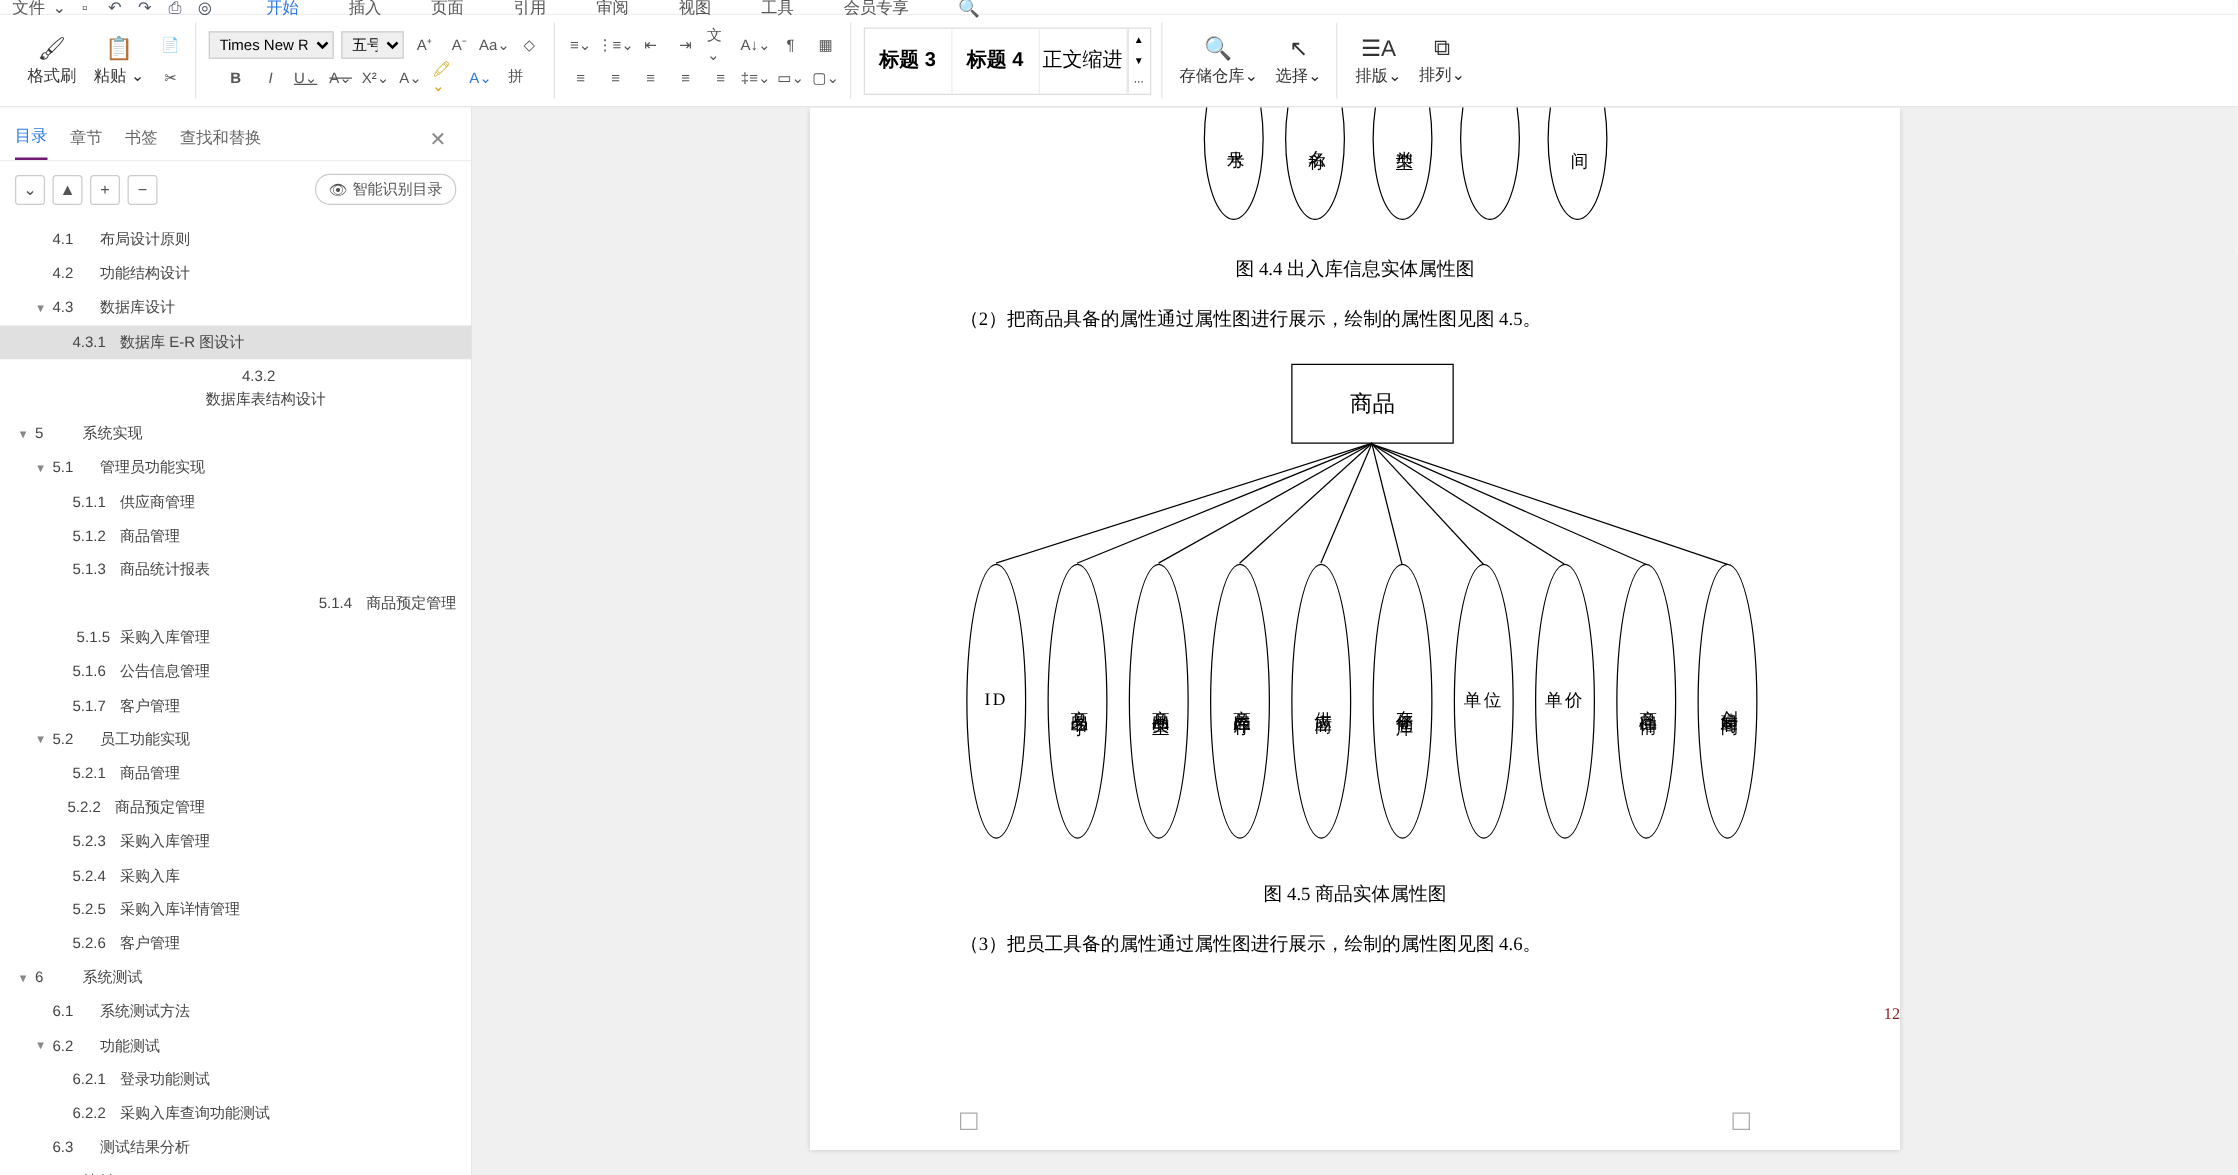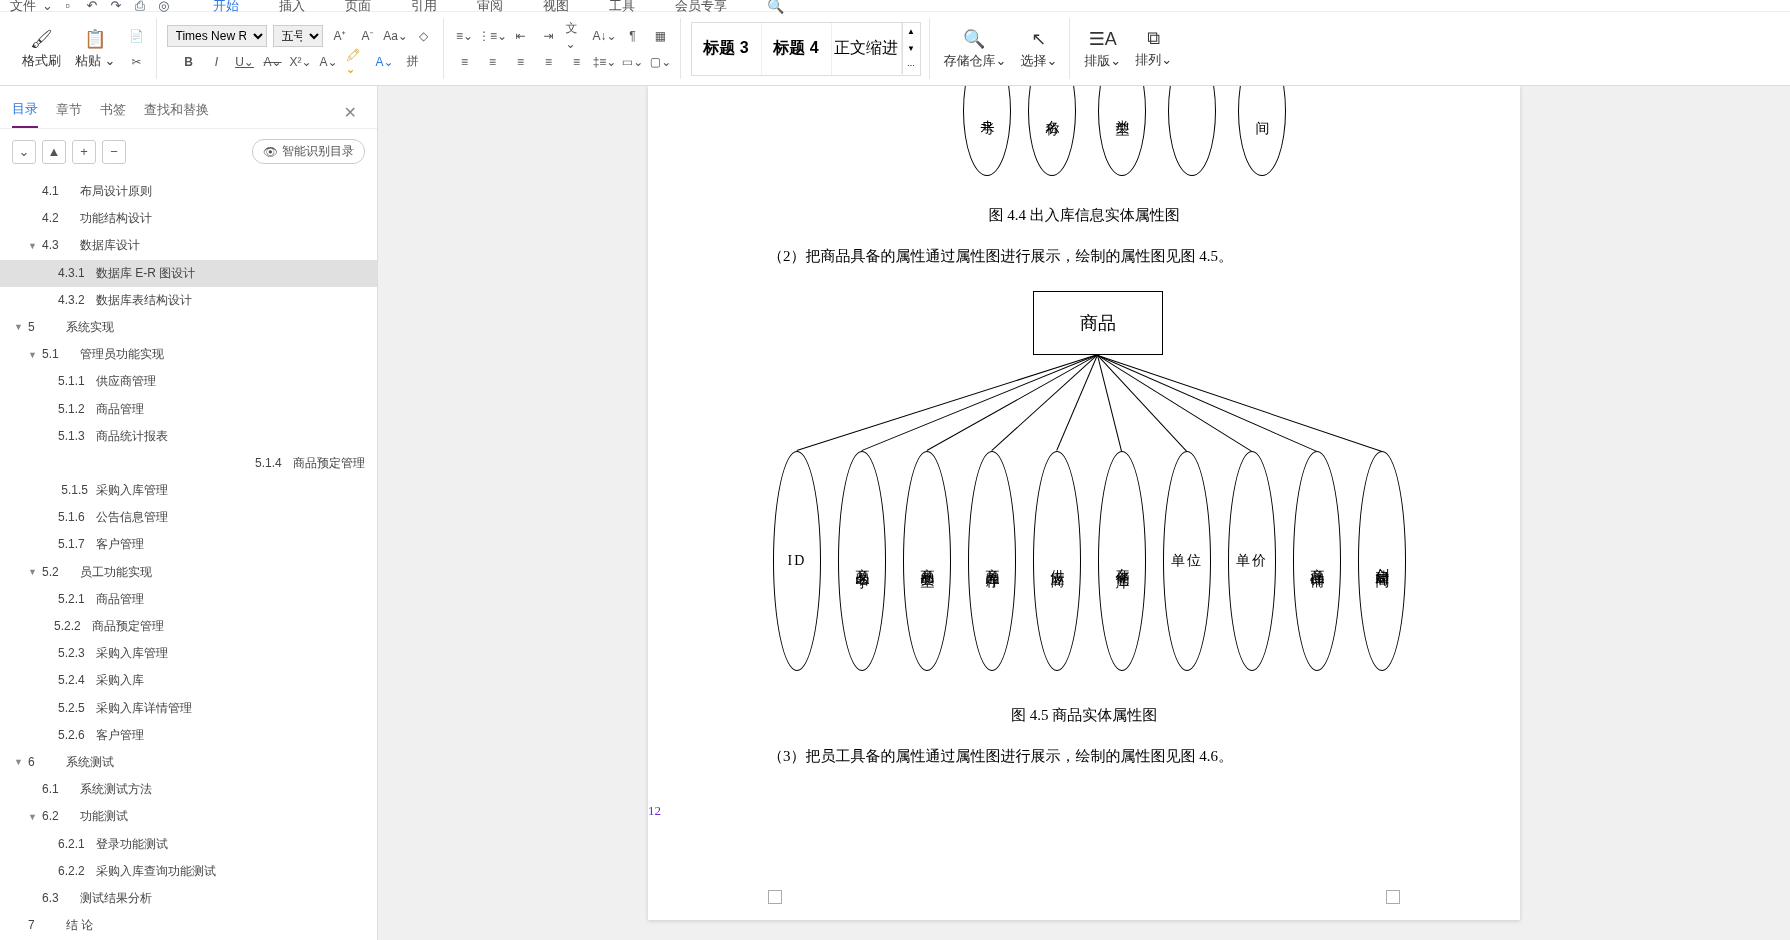--- a/index.html
+++ b/index.html
@@ -39,21 +39,21 @@
 .toc-item { display: flex; align-items: center; padding: 4px 12px; cursor: pointer; color: #444; font-size: 12px; line-height: 1.6; }
 .toc-item.selected { background: #e0e0e0; }
 .toc-arrow { width: 12px; display: inline-block; font-size: 9px; color: #888; margin-right: 2px; }
 .toc-num { margin-right: 8px; min-width: 30px; }
 
 .doc-area { flex: 1; background: #f0f0f0; overflow: auto; position: relative; display: flex; justify-content: center; }
 .page { width: 872px; background: #fff; box-shadow: 0 1px 4px rgba(0,0,0,0.15); margin: 0 0 20px; padding: 0; position: relative; font-family: "SimSun", serif; }
 .doc-content { padding: 0 120px; }
 .caption { text-align: center; font-size: 15px; color: #000; margin: 16px 0; font-family: "SimSun", serif; }
 .para { font-size: 15px; color: #000; line-height: 2; text-indent: 0; margin: 12px 0; }
-.page-num { text-align: left; font-size: 13px; color: #6d28d9; padding: 20px 0; }
+.page-num { text-align: right; font-size: 13px; color: #7f1d1d; padding: 20px 0; }
 .page-corner { position: absolute; bottom: 16px; width: 14px; height: 14px; border: 1px solid #aaa; }
 
 .diagram { position: relative; margin: 20px auto; }
 .entity-box { position: absolute; border: 1px solid #000; background: #fff; display: flex; align-items: center; justify-content: center; font-size: 18px; }
 .attr-ellipse { position: absolute; border: 1px solid #000; border-radius: 50%; background: #fff; display: flex; align-items: center; justify-content: center; font-size: 14px; writing-mode: vertical-rl; text-orientation: upright; letter-spacing: 2px; }
 .attr-ellipse.h { writing-mode: horizontal-tb; }
 .diag-line { position: absolute; background: #000; height: 1px; transform-origin: 0 0; }
 </style>
 </head>
 <body>
@@ -210,21 +210,21 @@
         <div class="toc-item" style="padding-left: 28px;">
           <span class="toc-arrow">▼</span>
           <span class="toc-num">4.3</span>
           <span>数据库设计</span>
         </div>
         <div class="toc-item selected" style="padding-left: 44px;">
           <span class="toc-arrow"></span>
           <span class="toc-num">4.3.1</span>
           <span>数据库 E-R 图设计</span>
         </div>
-        <div class="toc-item" style="padding-left: 44px;">
+        <div class="toc-item" style="padding-left: 60px; flex-direction: column;">
           <span class="toc-arrow"></span>
           <span class="toc-num">4.3.2</span>
           <span>数据库表结构设计</span>
         </div>
         <div class="toc-item" style="padding-left: 14px;">
           <span class="toc-arrow">▼</span>
           <span class="toc-num">5</span>
           <span>系统实现</span>
         </div>
         <div class="toc-item" style="padding-left: 28px;">

